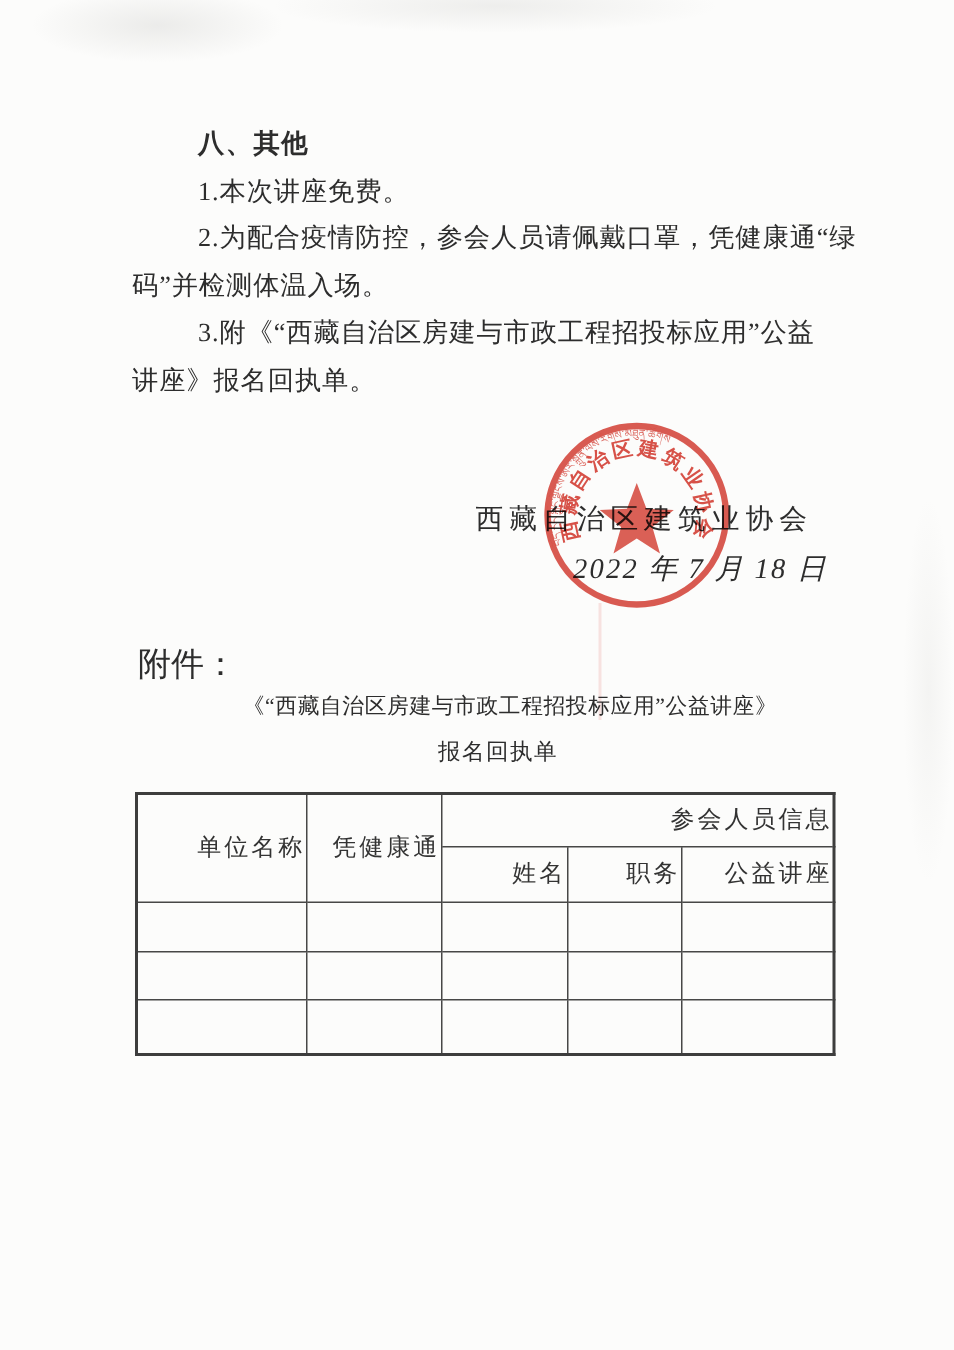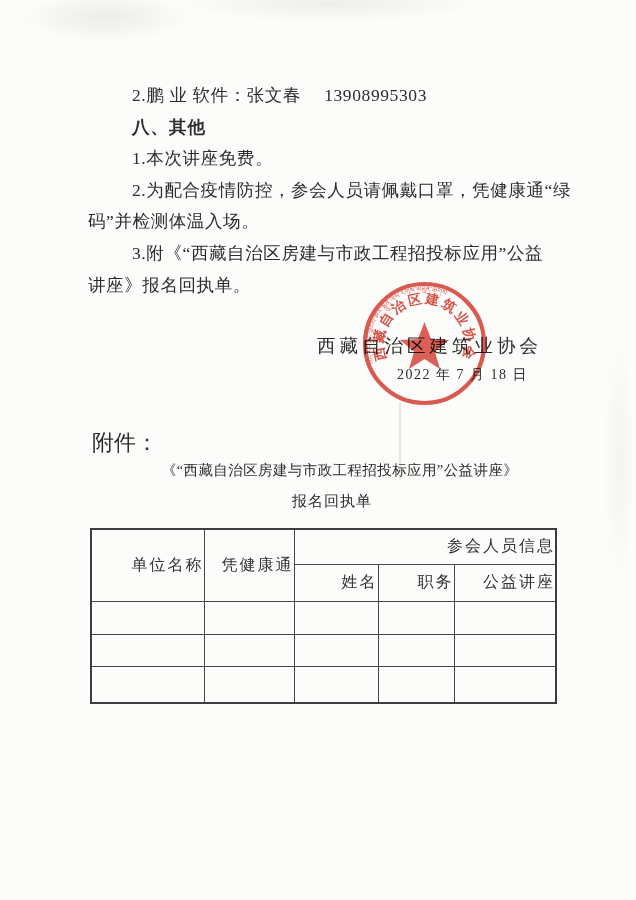--- a/index.html
+++ b/index.html
@@ -33,22 +33,22 @@
     font-family:Liberation Serif, serif;
     font-weight:bold;letter-spacing:1px;font-size:17.5px;
   }
 
   
   .sig-org{
     position:absolute;left:317px;top:333px;
     font-size:18.5px;letter-spacing:4px;white-space:nowrap;
   }
   .sig-date{
-    position:absolute;left:397px;top:366px;
-    font-size:14px;letter-spacing:1.5px;white-space:nowrap;
+    position:absolute;left:382px;top:366px;
+    font-size:19px;letter-spacing:1.5px;white-space:nowrap;font-style:italic;
   }
 
   
   .stamp{
     position:absolute;left:361px;top:280px;width:127px;height:127px;
     mix-blend-mode:multiply;opacity:0.93;
   }
   .stamp-drip{
     position:absolute;left:399px;top:402px;width:2px;height:78px;
     background:rgba(224,92,86,0.16);
@@ -77,21 +77,20 @@
 </head>
 <body>
 
 <div class="page">
 
   <div class="smudge smudge-tl"></div>
   <div class="smudge smudge-tc"></div>
   <div class="smudge smudge-r"></div>
 
   <div class="content">
-    <p class="indent">2.鹏 业 软件：张文春　 13908995303</p>
     <p class="indent heading">八、其他</p>
     <p class="indent">1.本次讲座免费。</p>
     <p class="indent">2.为配合疫情防控，参会人员请佩戴口罩，凭健康通“绿</p>
     <p>码”并检测体温入场。</p>
     <p class="indent">3.附《“西藏自治区房建与市政工程招投标应用”公益</p>
     <p>讲座》报名回执单。</p>
   </div>
 
   <div class="sig-org">西藏自治区建筑业协会</div>
   <div class="sig-date">2022 年 7 月 18 日</div>

